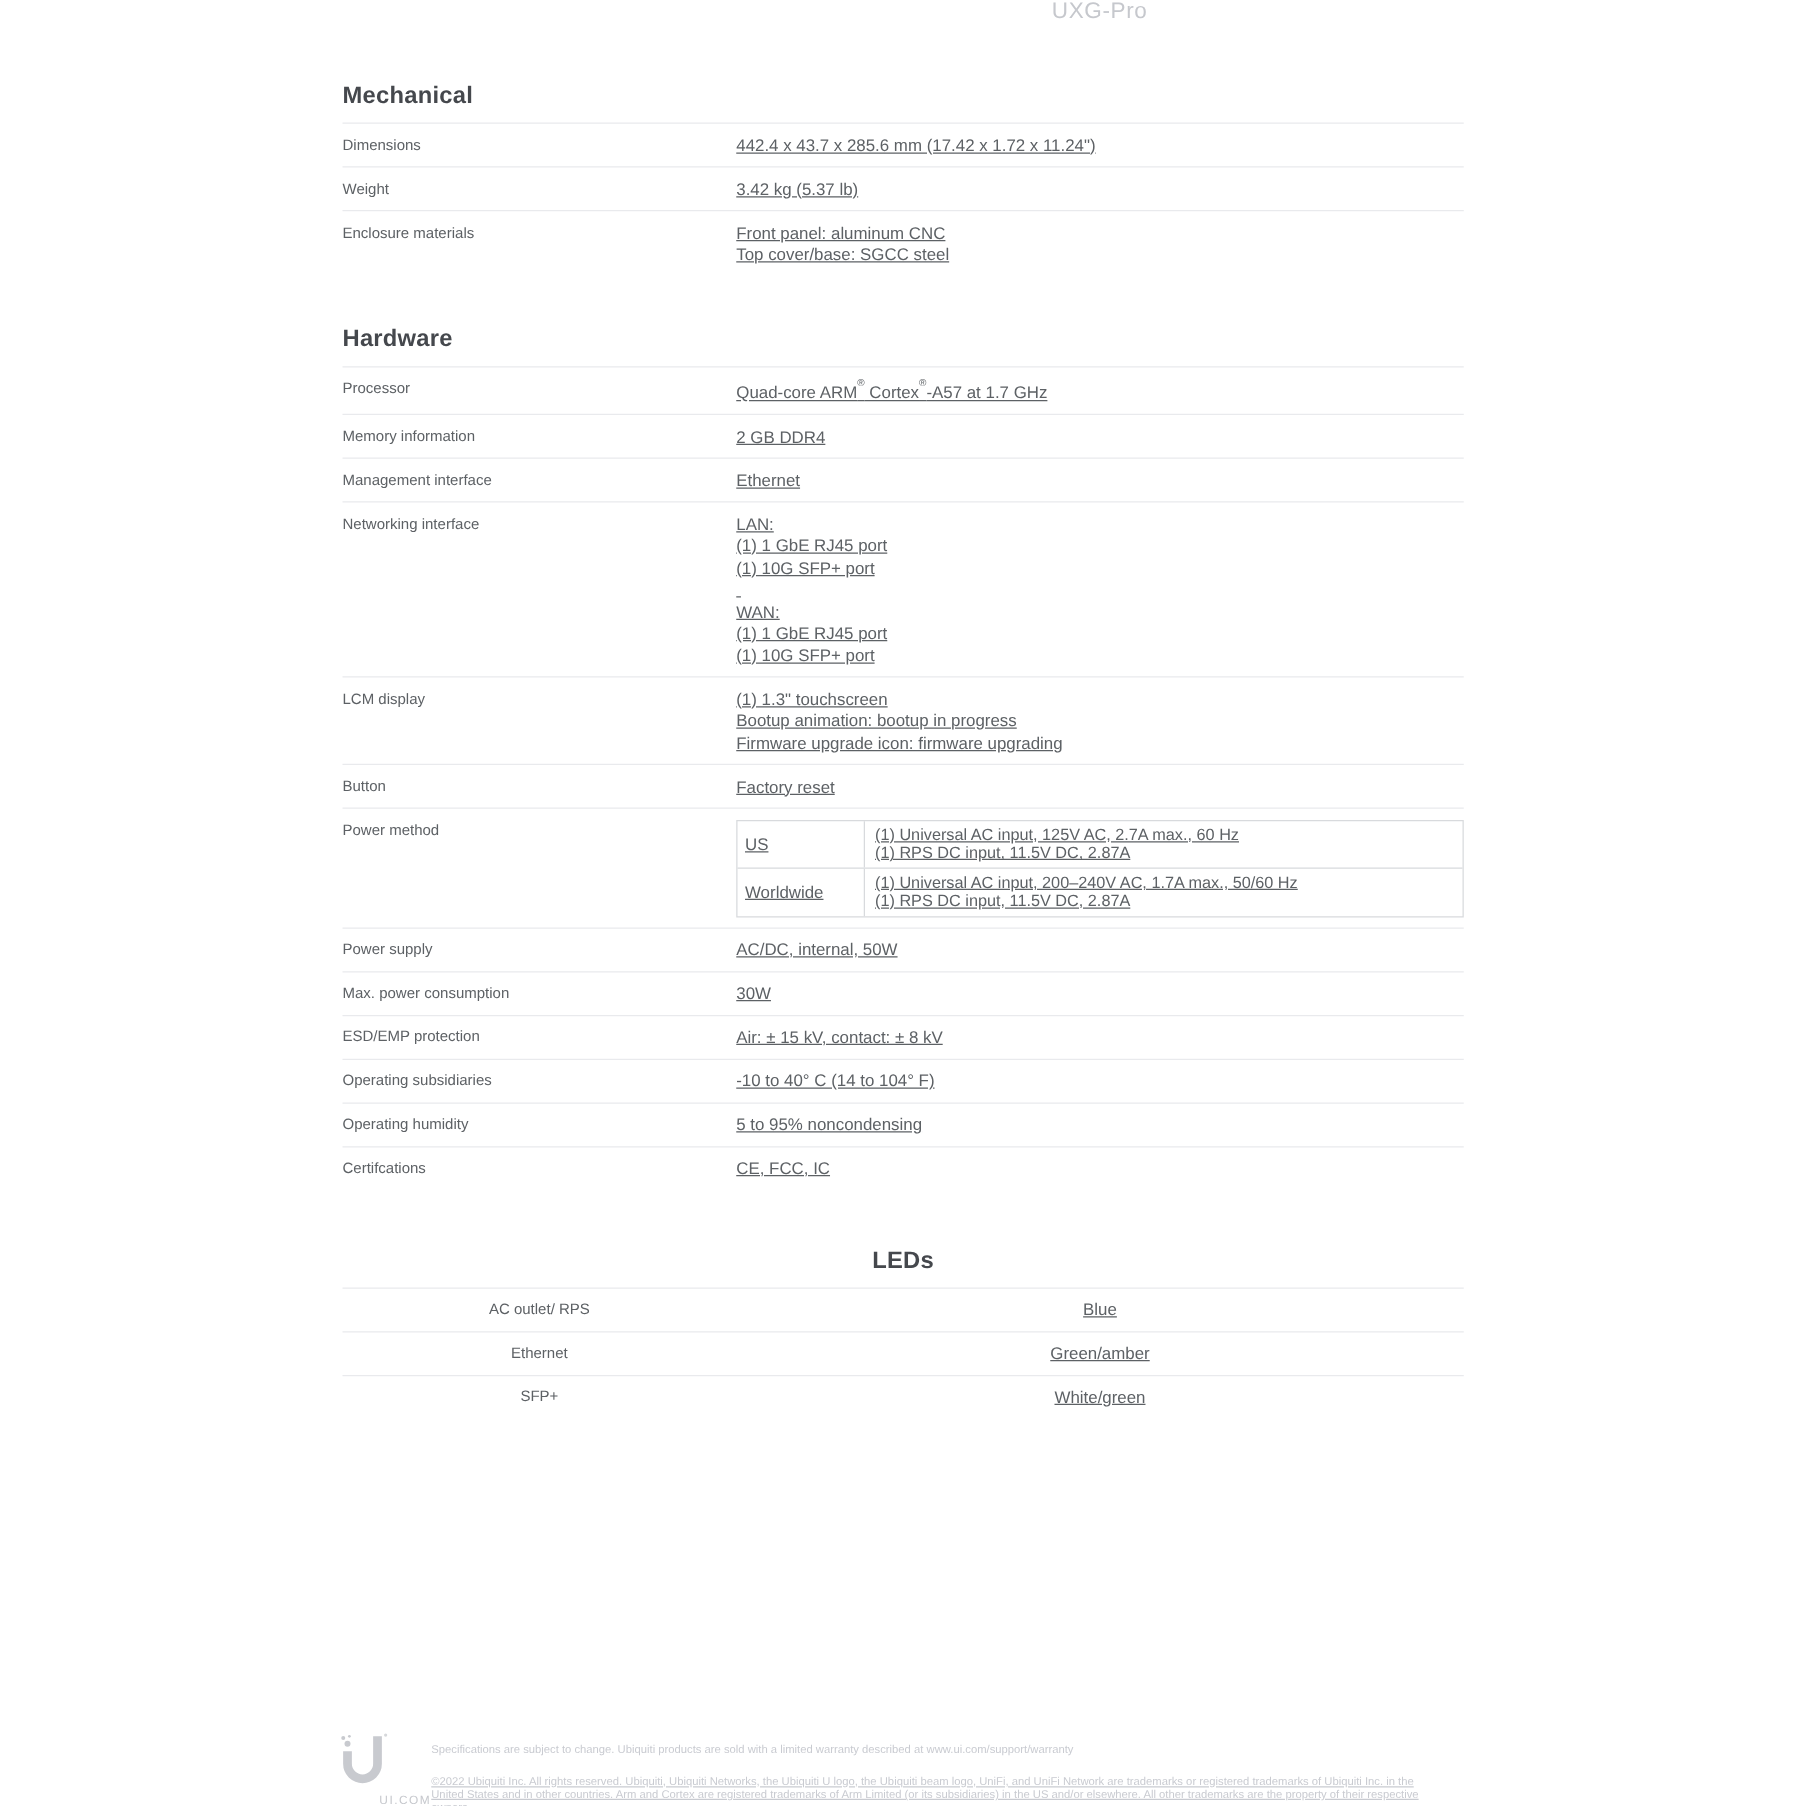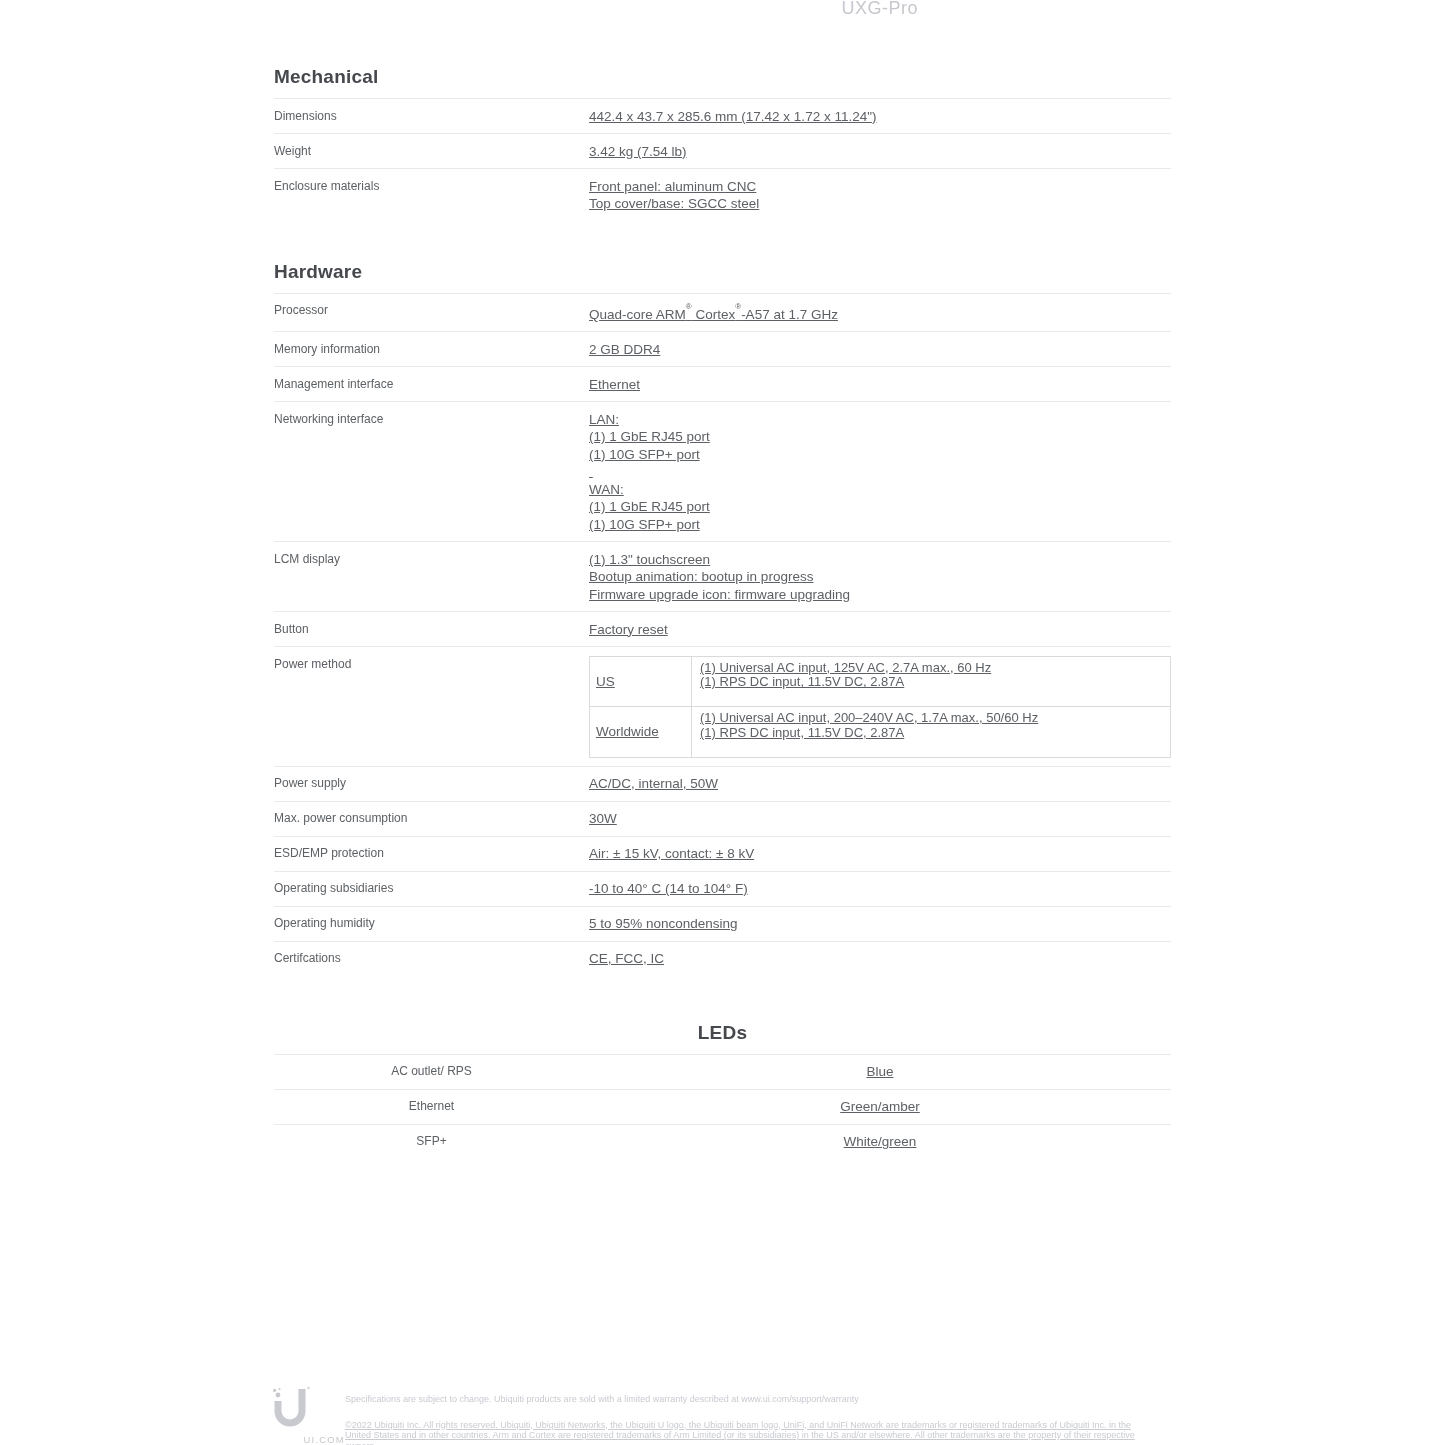--- a/index.html
+++ b/index.html
@@ -79,21 +79,21 @@
     width:100%;
   }
   .ptable-row{display:flex;}
   .ptable-row + .ptable-row{border-top:1px solid var(--tborder);}
   .ptable-region{
     flex:0 0 102px;
     width:102px;
     border-right:1px solid var(--tborder);
     display:flex;
     align-items:center;
-    padding:16px 6px;
+    padding:4px 6px;
     font-size:13.5px;
     color:var(--text);
   }
   .ptable-desc{
     flex:1;
     padding:4px 8px;
     font-size:13px;
     line-height:14.8px;
   }
   .ptable-desc .line{min-height:14.8px;}
@@ -139,21 +139,21 @@
         <div class="rows">
           <div class="spec-row">
             <div class="spec-label">Dimensions</div>
             <div class="spec-value">
               <div class="line">442.4 x 43.7 x 285.6 mm (17.42 x 1.72 x 11.24")</div>
             </div>
           </div>
           <div class="spec-row">
             <div class="spec-label">Weight</div>
             <div class="spec-value">
-              <div class="line">3.42 kg (7.54 lb)</div>
+              <div class="line">3.42 kg (5.37 lb)</div>
             </div>
           </div>
           <div class="spec-row">
             <div class="spec-label">Enclosure materials</div>
             <div class="spec-value">
               <div class="line">Front panel: aluminum CNC</div>
               <div class="line">Top cover/base: SGCC steel</div>
             </div>
           </div>
         </div>

